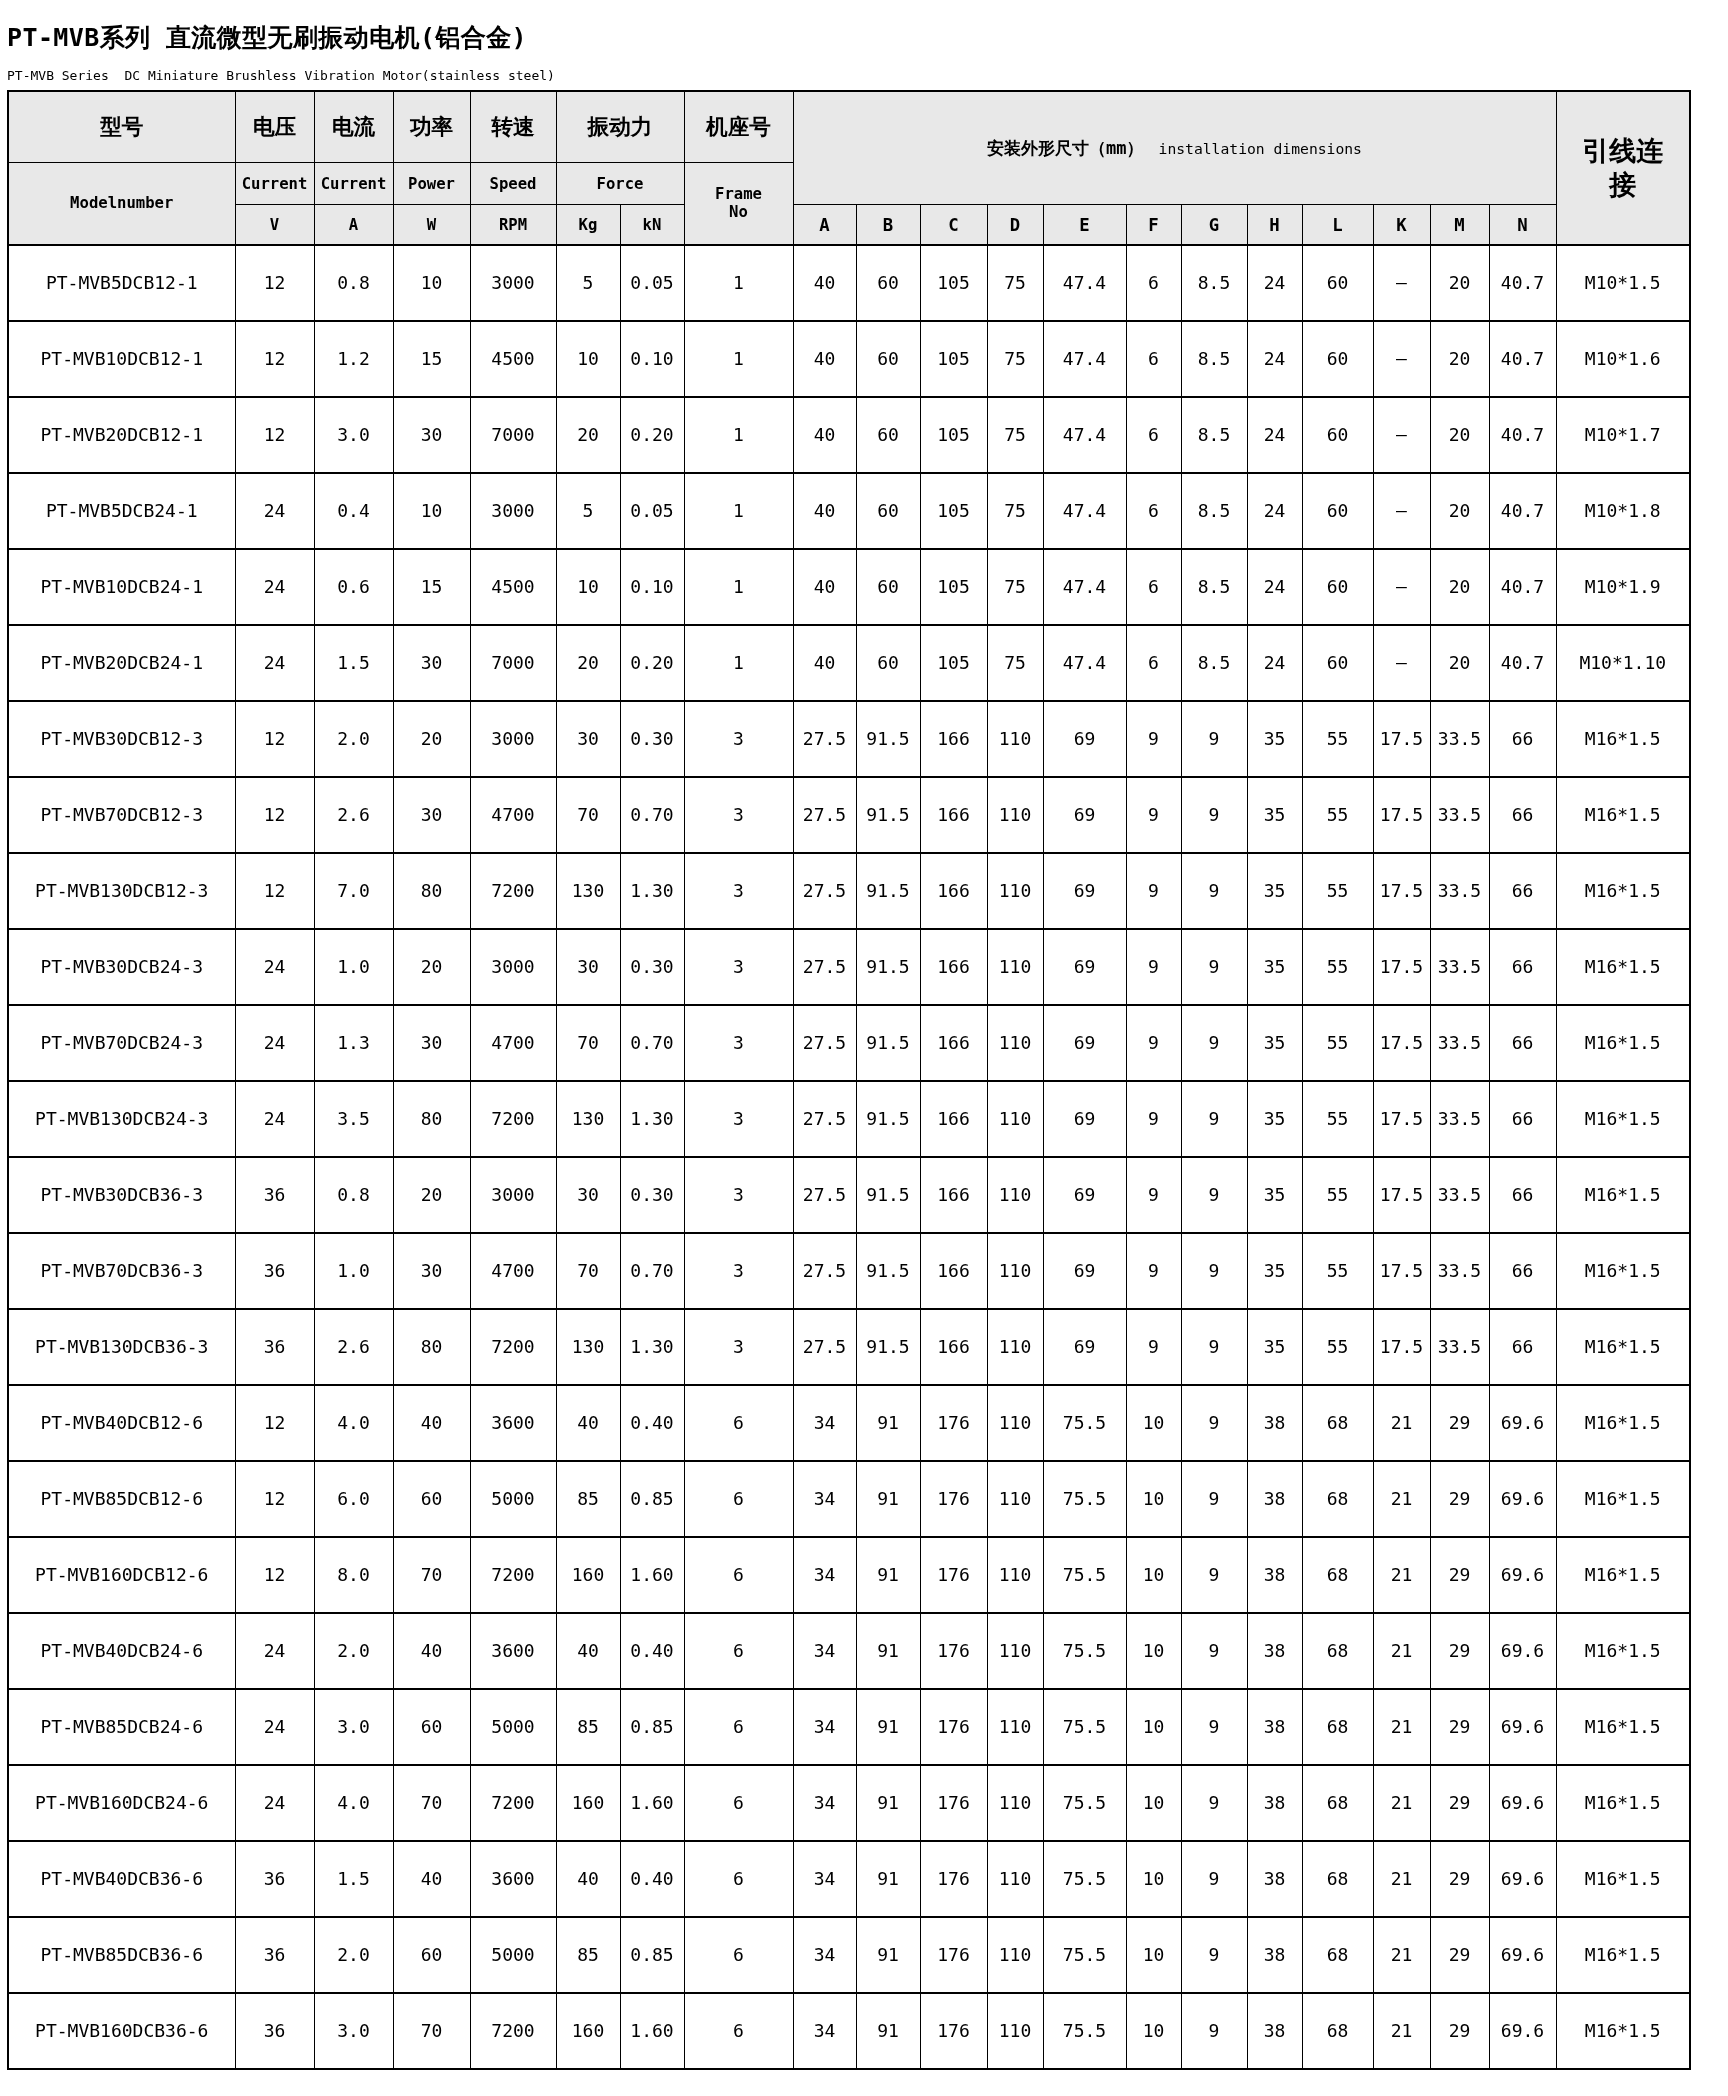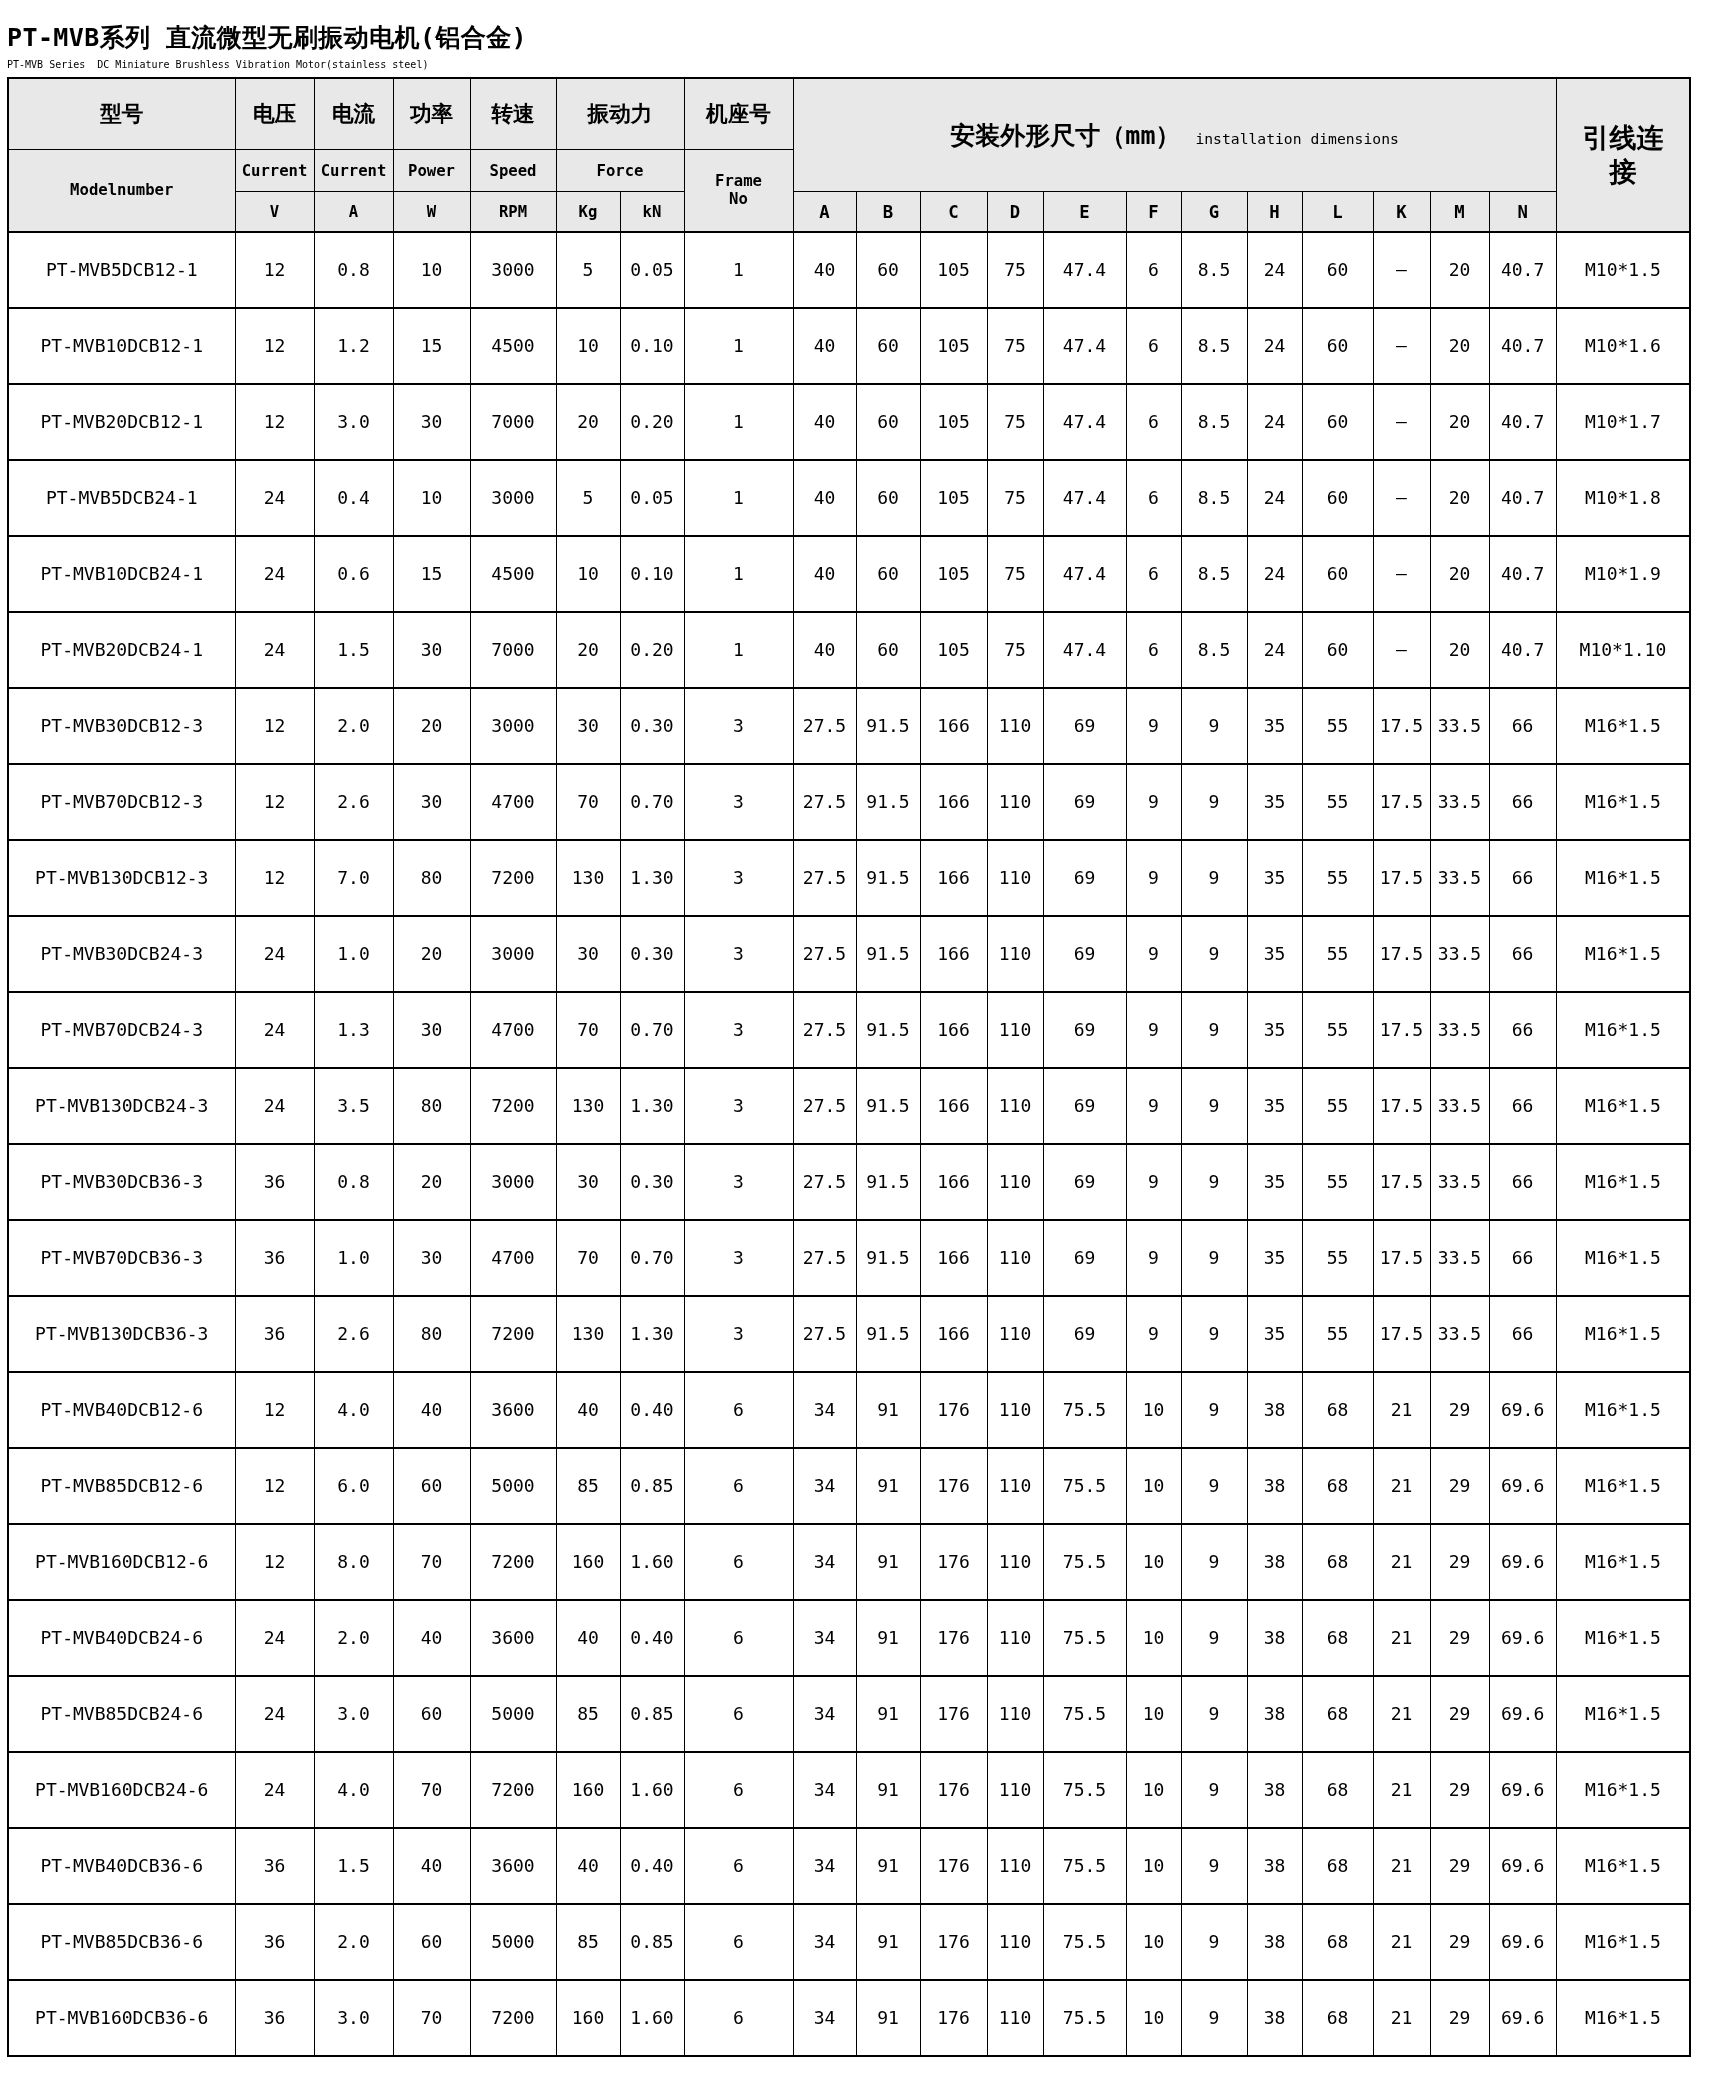--- a/index.html
+++ b/index.html
@@ -11,22 +11,22 @@
   .page{padding:5.2px 7px 8.6px 7px;}
   .doc-title{
     font-size:25px;
     font-weight:bold;
     line-height:1.1;
     letter-spacing:0.4px;
     white-space:nowrap;
     margin-top:19px;
   }
   .doc-subtitle{
-    font-size:10px;
-    margin-top:7px;
+    font-size:13px;
+    margin-top:16px;
     margin-bottom:7px;
     white-space:pre;
   }
   table.spec{
     table-layout:fixed;
     width:1364px;
     border-collapse:collapse;
     border:2.6px solid #000;
   }
   table.spec th{
@@ -51,21 +51,21 @@
     overflow:hidden;
     white-space:nowrap;
   }
   .h-cn{font-size:21.6px;font-weight:bold;}
   .h-en{font-size:15.6px;font-weight:normal;}
   .h-unit{font-size:15.6px;font-weight:normal;}
   .h-letter{font-size:17.3px;font-weight:normal;}
   tr.hrow1 th{height:67px;}
   tr.hrow2 th{height:38px;}
   tr.hrow3 th{height:35px;}
-  th.dims-head .h-cn{font-size:25px;}
+  th.dims-head .h-cn{font-size:17px;}
   th.dims-head .h-en{font-size:14.7px;margin-left:15px;}
   th.lead-head span{
     display:inline-block;
     max-width:3.4em;
     font-size:27px;
     line-height:1.25;
     word-break:break-all;
     white-space:normal;
   }
   th.frame-head{white-space:pre-line;}

